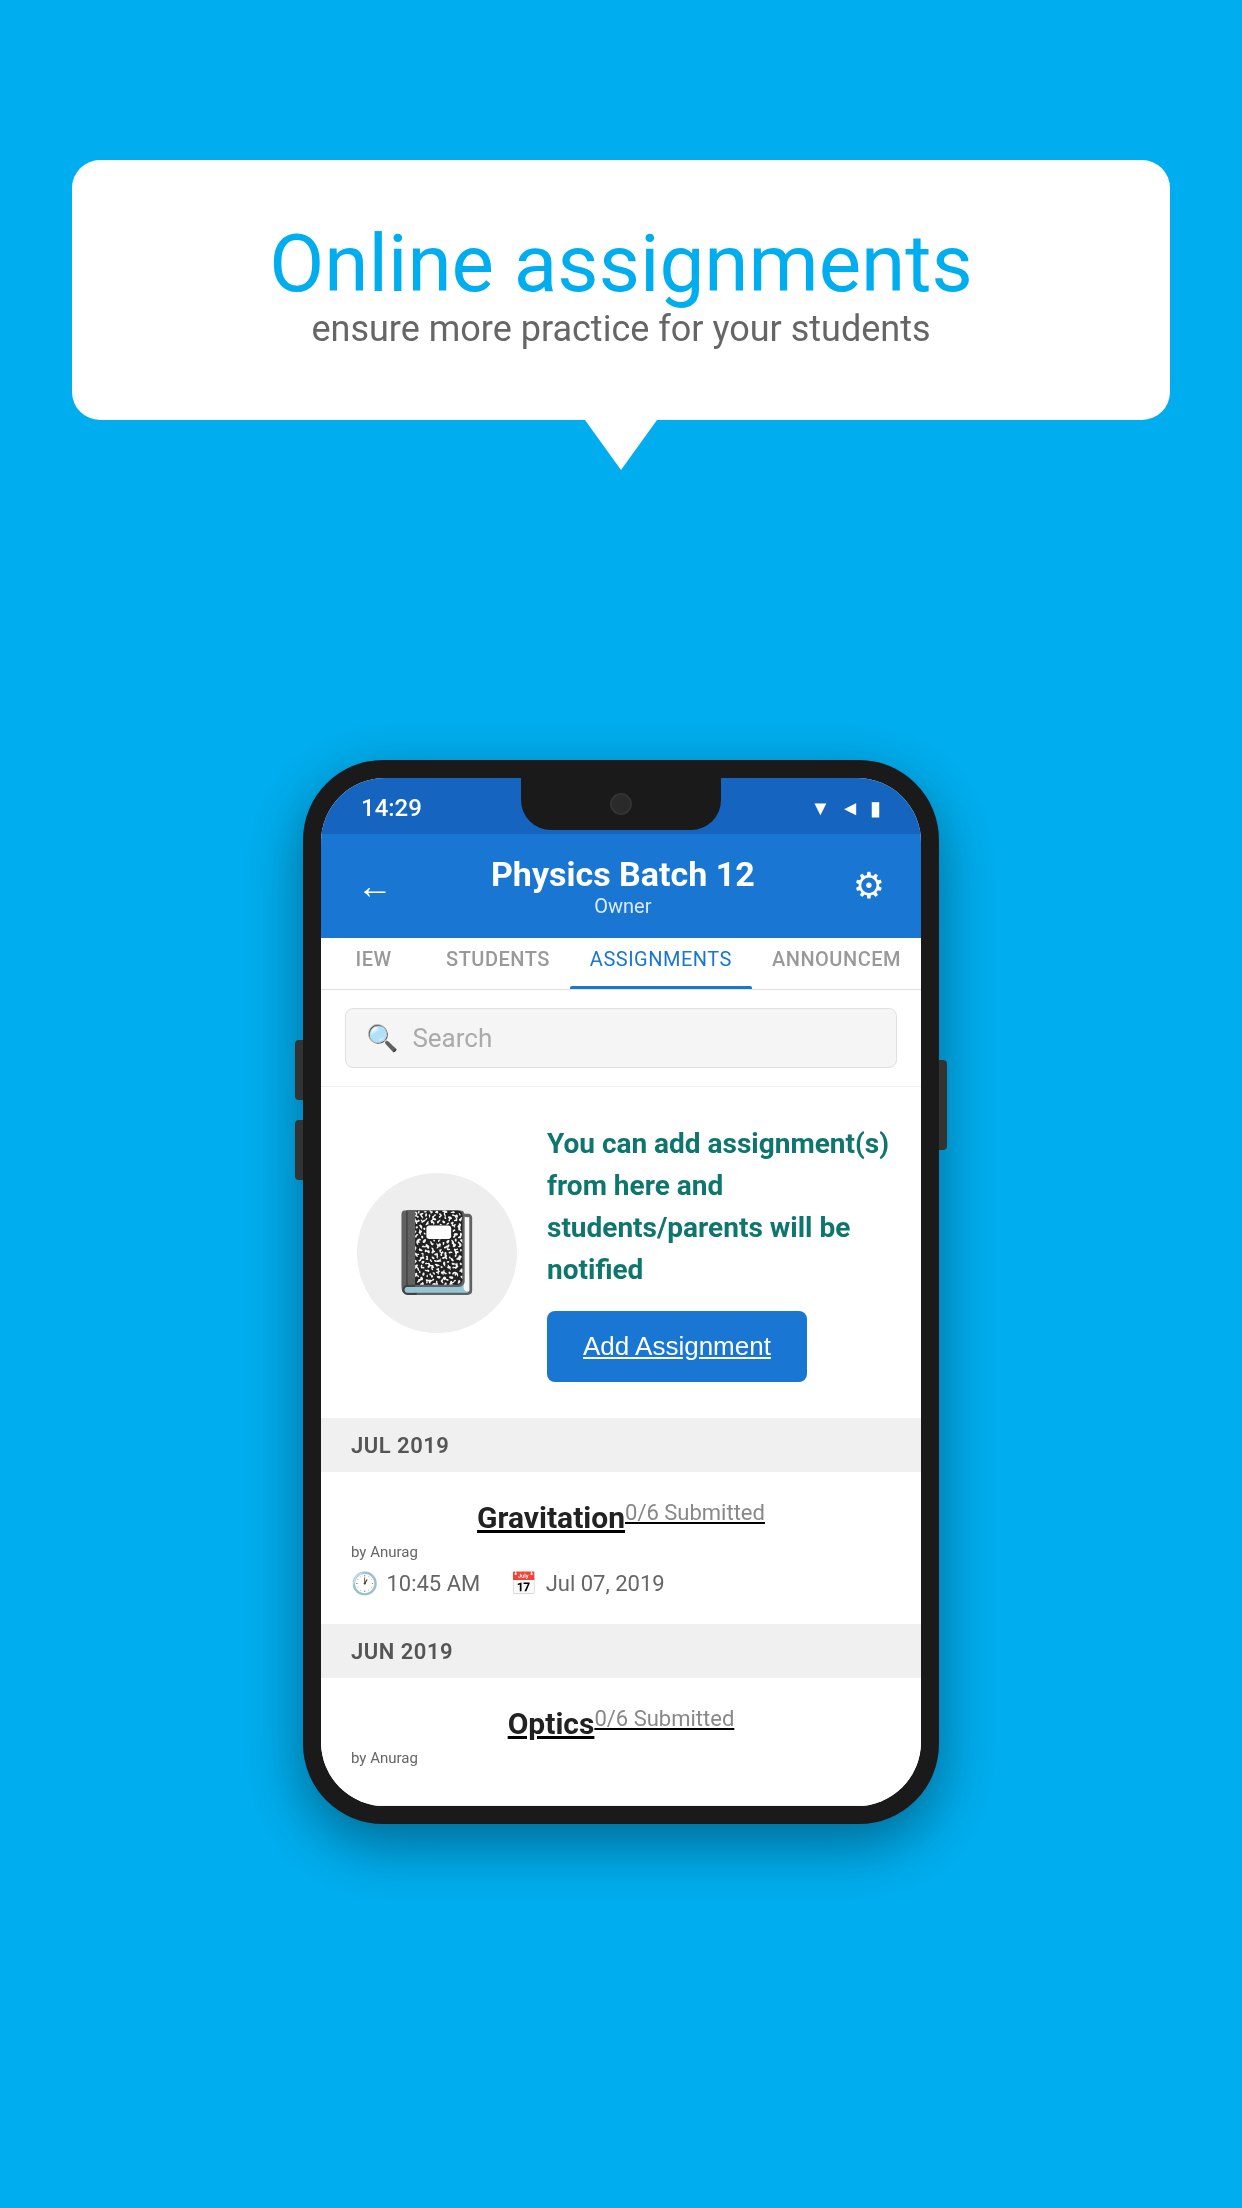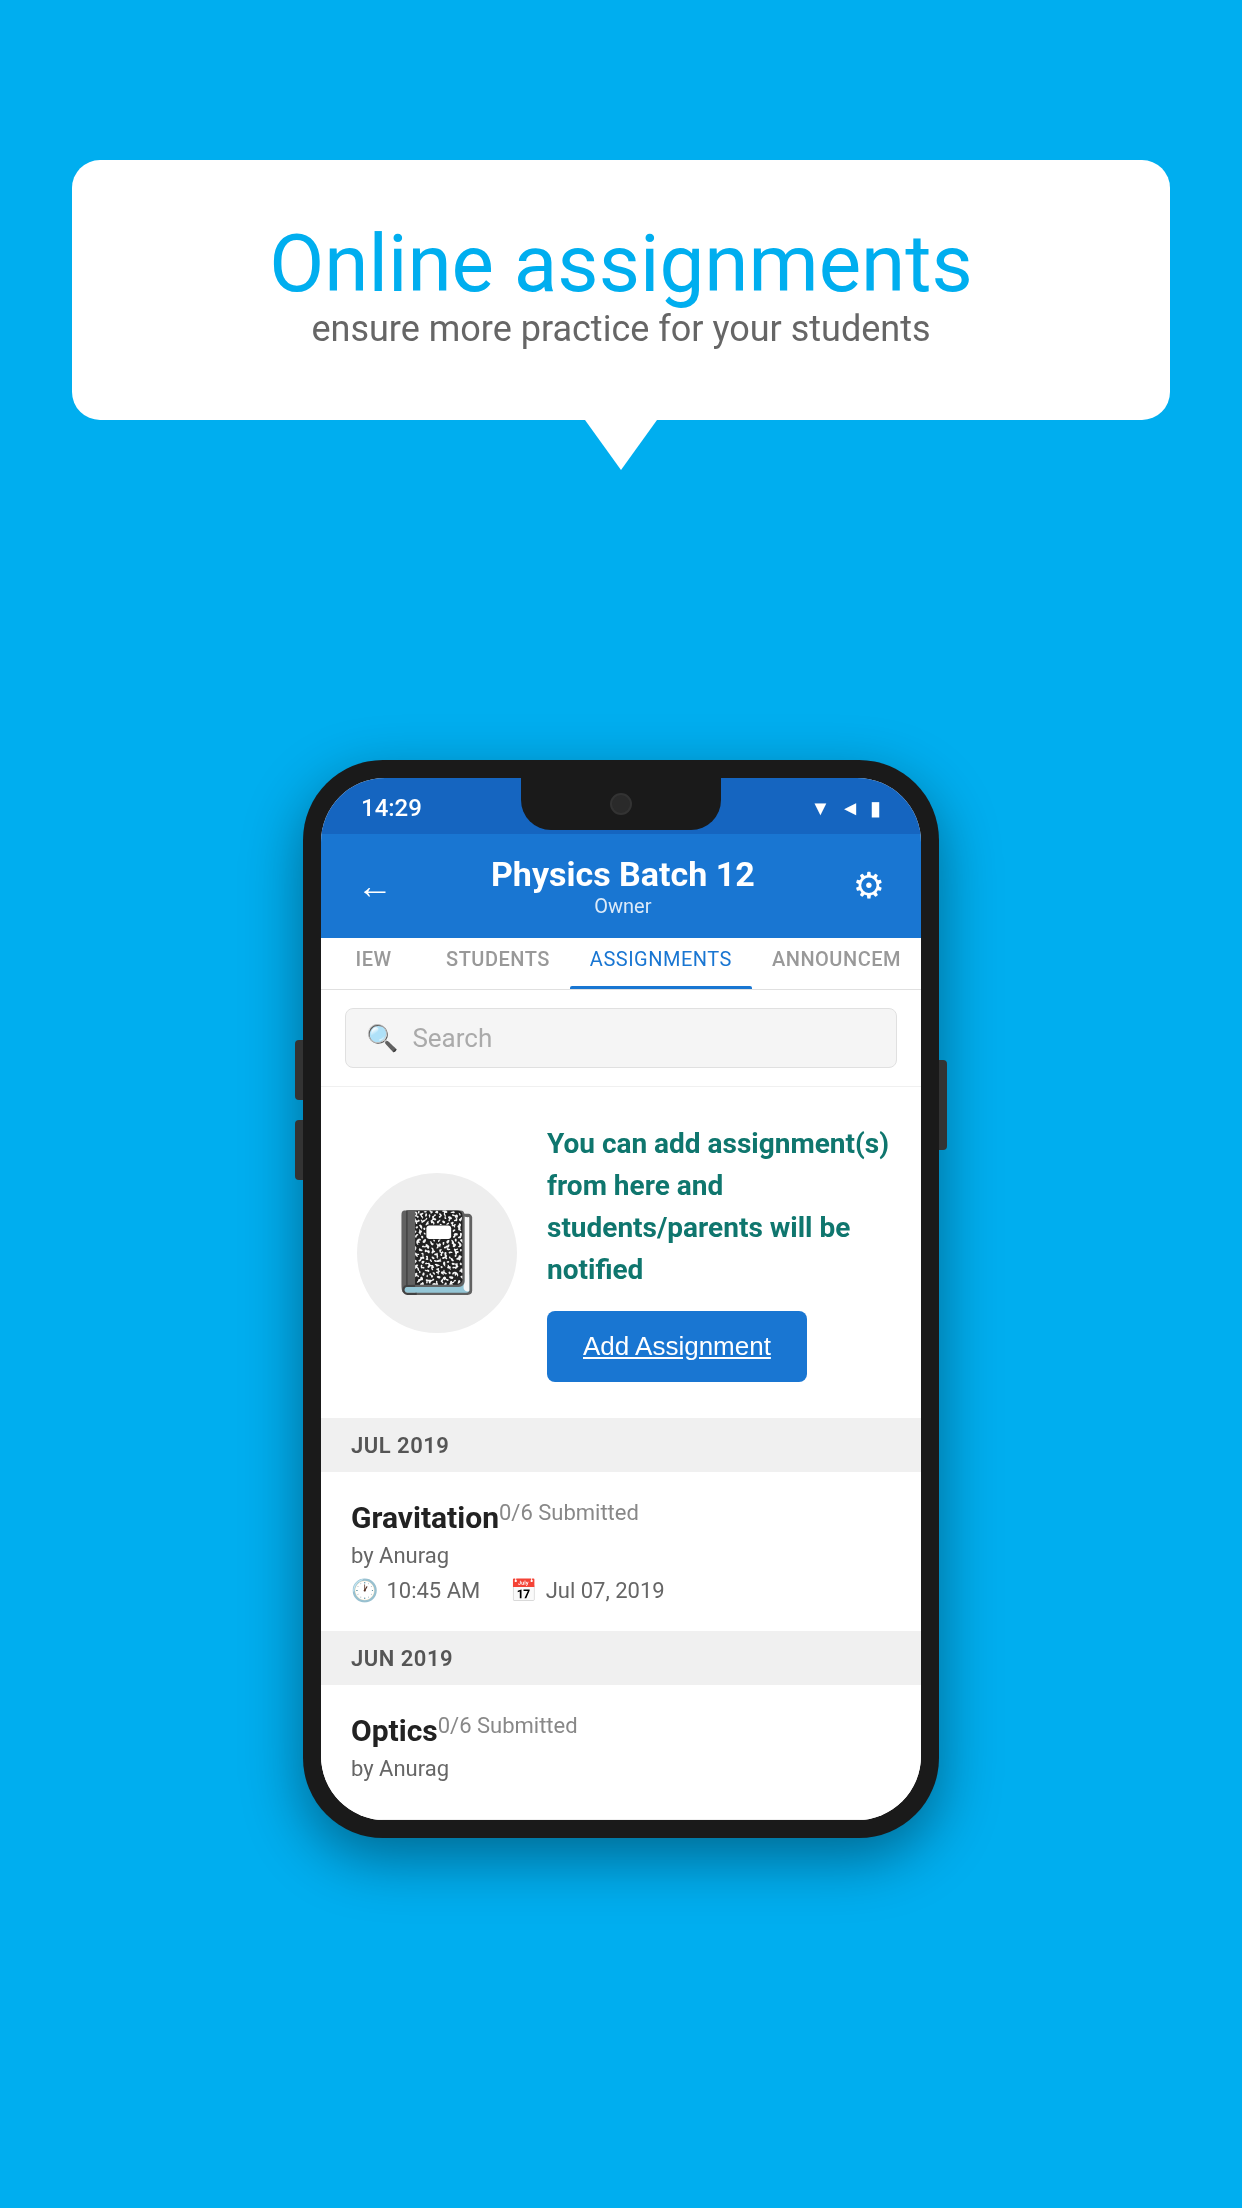--- a/index.html
+++ b/index.html
@@ -320,38 +320,39 @@
 
     
     .assignment-item {
       background: white;
       padding: 28px 30px;
       border-bottom: 1px solid #f0f0f0;
     }
 
     .assignment-row1 {
       display: flex;
-      justify-content: flex-start;
+      justify-content: center;
       align-items: flex-start;
       margin-bottom: 8px;
+      text-decoration: underline;
     }
 
     .assignment-title {
       font-size: 30px;
       font-weight: 700;
       color: #222;
     }
 
     .assignment-submitted {
       font-size: 22px;
       color: #888;
     }
 
     .assignment-author {
-      font-size: 22px;
+      font-size: 15px;
       color: #666;
       margin-bottom: 10px;
     }
 
     .assignment-meta {
       display: flex;
       gap: 30px;
       align-items: center;
     }
 

